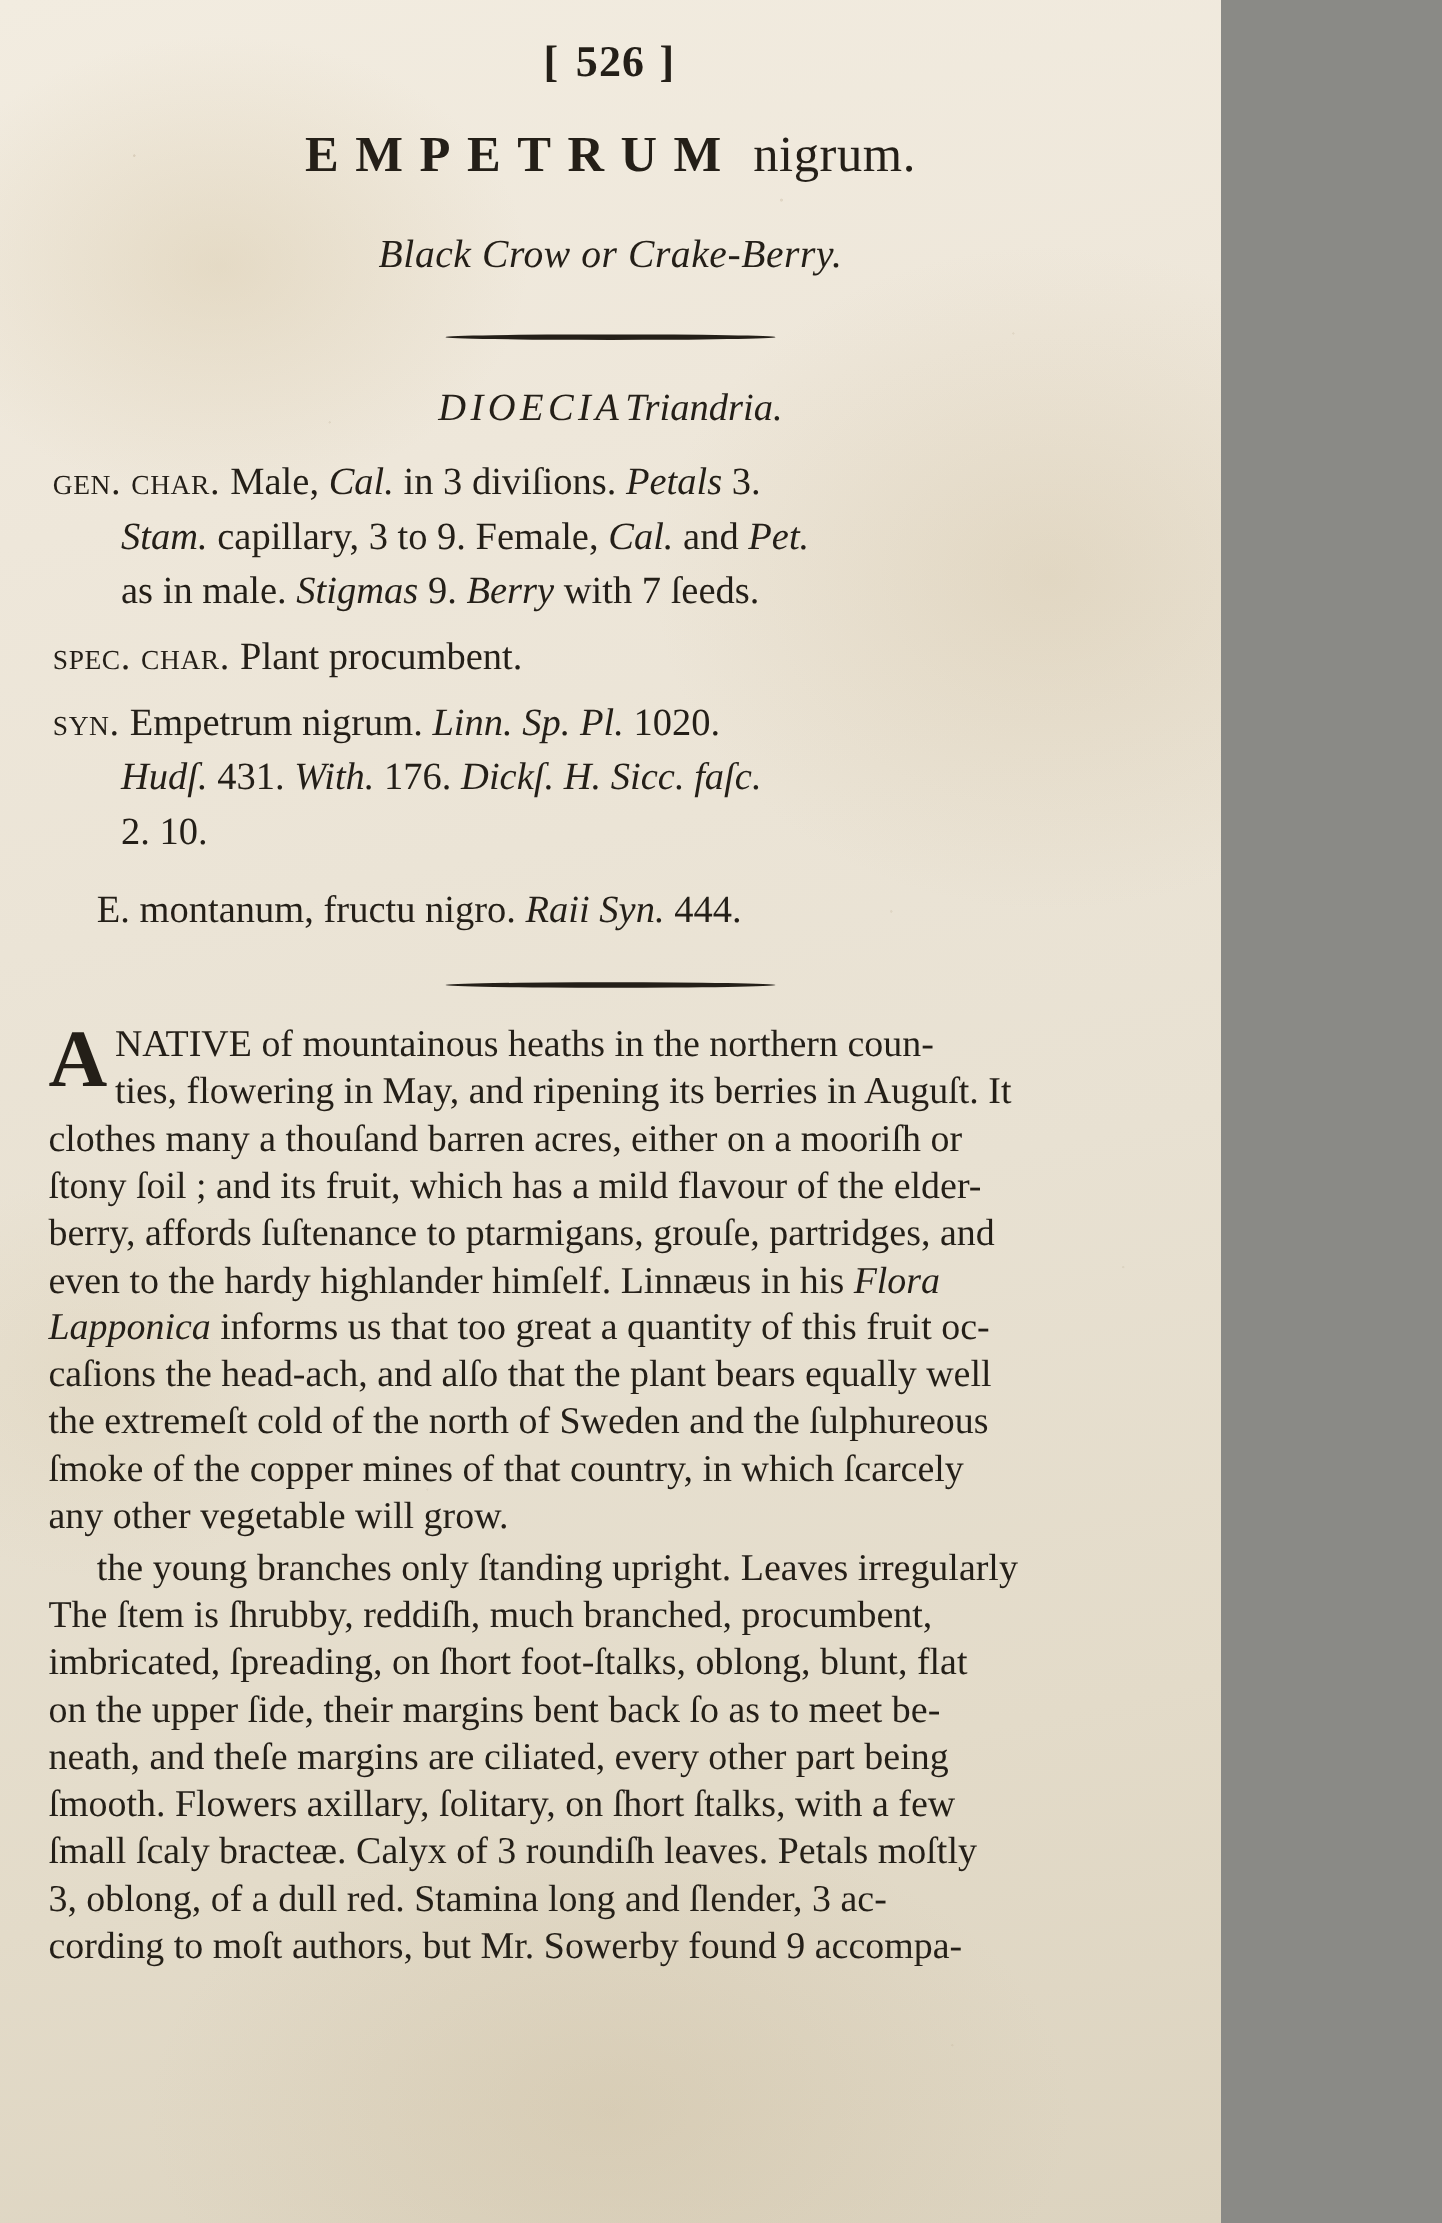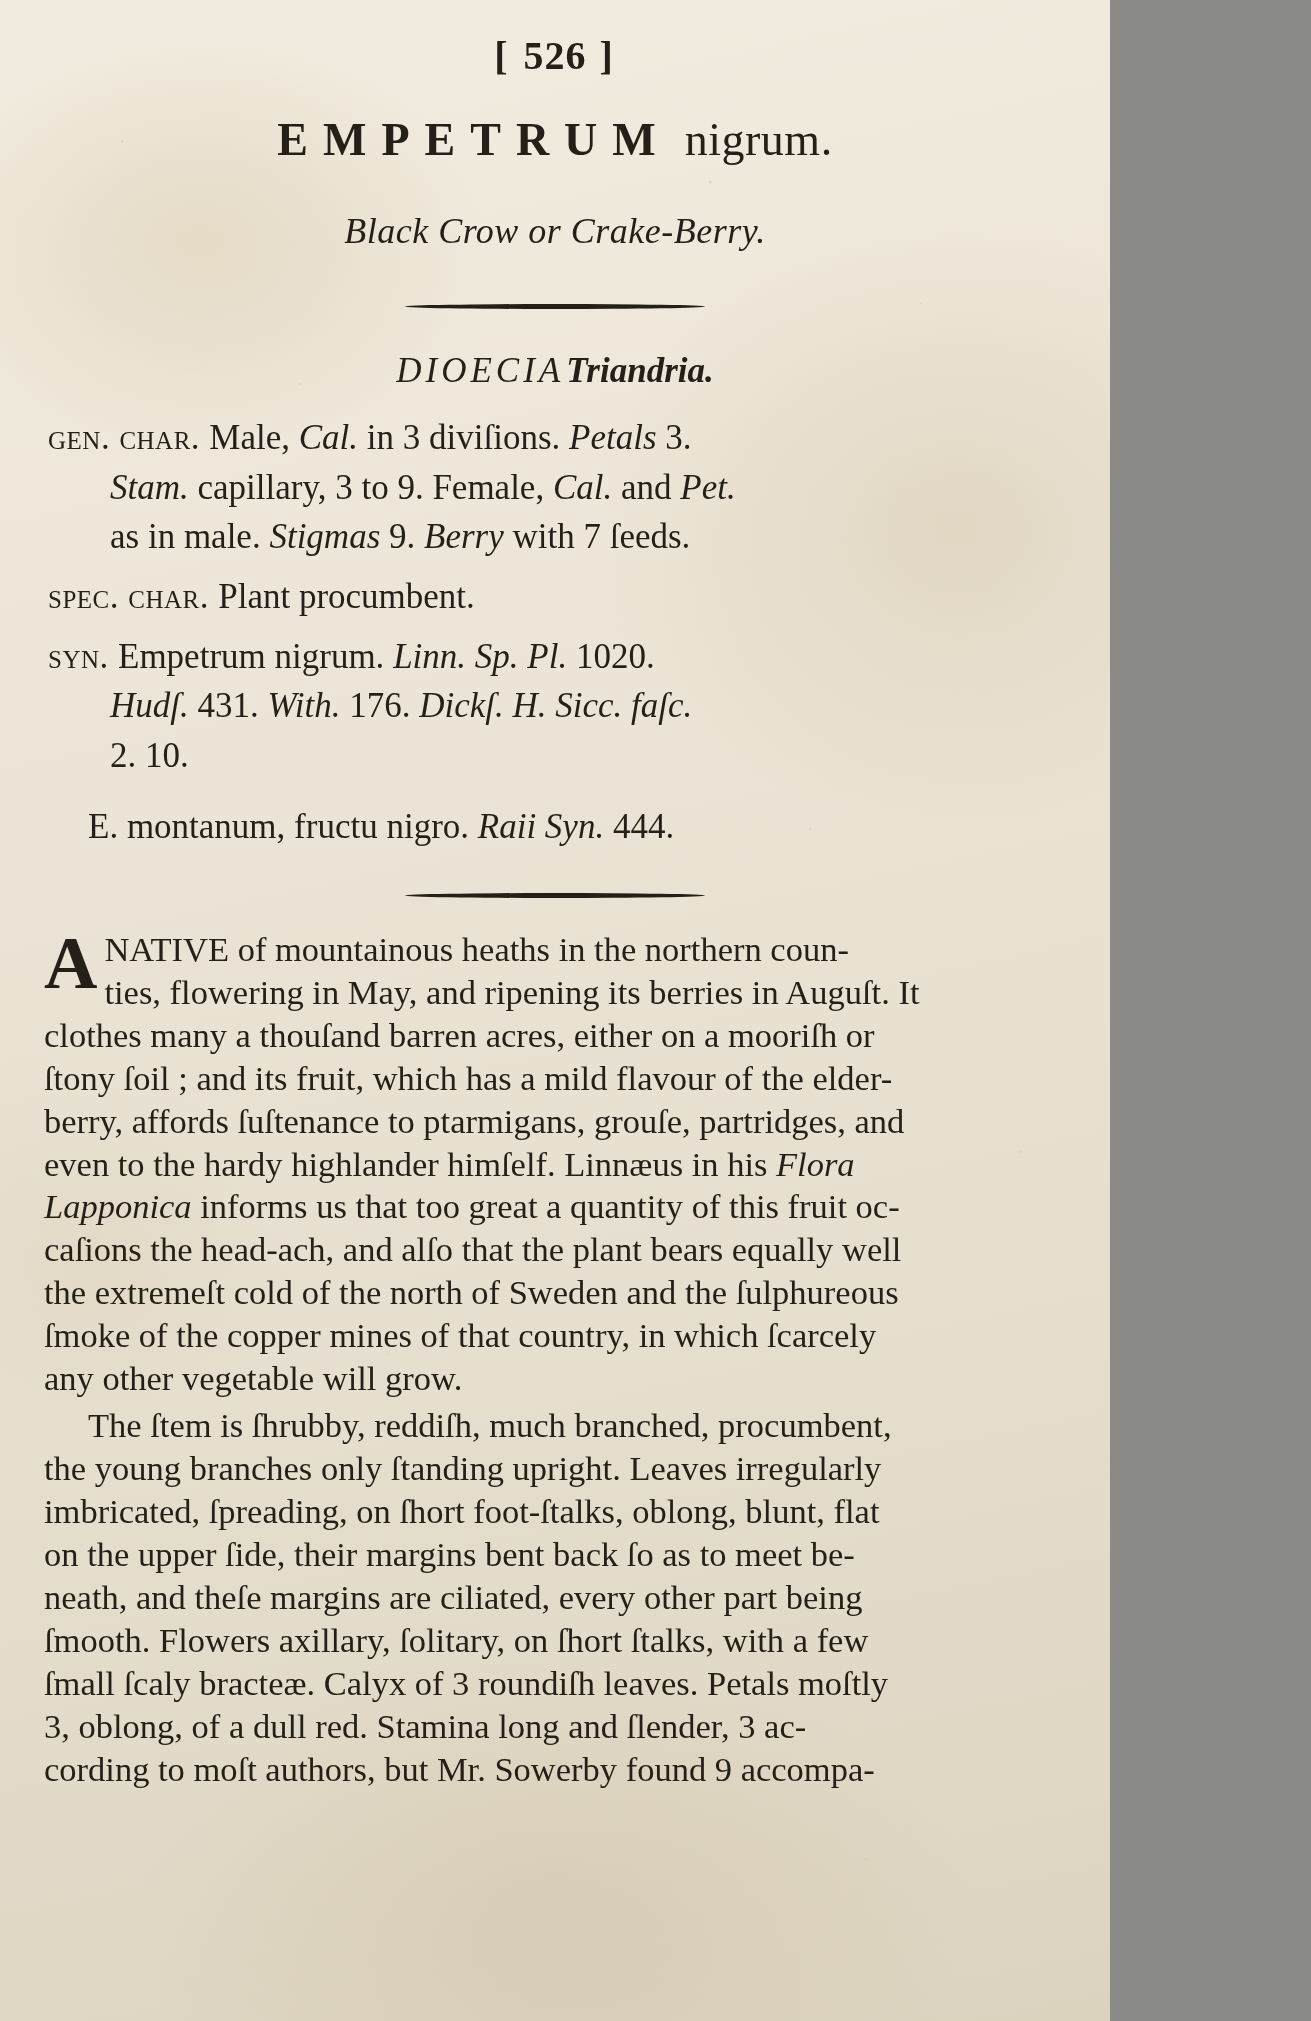--- a/index.html
+++ b/index.html
@@ -89,21 +89,21 @@
   .rule-top { width: 300px; margin-top: 52px; }
   .rule-bottom { width: 300px; margin-top: 46px; }
 
   .class-order {
     text-align: center;
     margin-top: 42px;
     font-size: 35px;
     font-style: italic;
   }
   .class-order .klass { letter-spacing: 4px; }
-  .class-order .order { margin-left: 2px; font-weight: bold; }
+  .class-order .order { margin-left: 2px; }
 
   
   .taxo {
     margin: 22px 48px 0 48px;
     font-size: 35px;
     line-height: 1.42;
   }
   .taxo .entry { margin-top: 10px; }
   .taxo .line { white-space: nowrap; }
   .taxo .line.indent { padding-left: 62px; }
@@ -198,22 +198,22 @@
           <span class="ln"><span>ſtony ſoil ; and its fruit, which has a mild flavour of the elder-</span></span>
           <span class="ln"><span>berry, affords ſuſtenance to ptarmigans, grouſe, partridges, and</span></span>
           <span class="ln"><span>even to the  hardy  highlander himſelf.   Linnæus in his </span><span class="it">Flora</span></span>
           <span class="ln"><span class="it">Lapponica</span><span> informs us  that too great a quantity of this fruit oc-</span></span>
           <span class="ln"><span>caſions the head-ach, and alſo that the plant bears equally well</span></span>
           <span class="ln"><span>the extremeſt cold of the north of Sweden and the ſulphureous</span></span>
           <span class="ln"><span>ſmoke of  the  copper  mines of that country,  in which ſcarcely</span></span>
           <span class="ln"><span>any other vegetable will grow.</span></span>
         </div>
       <div class="para2 clipped" id="para2">
+          <span class="ln"><span>the young branches only ſtanding upright.   Leaves irregularly</span></span>
           <span class="ln"><span>The ſtem is ſhrubby, reddiſh,  much branched, procumbent,</span></span>
-          <span class="ln"><span>the young branches only ſtanding upright.   Leaves irregularly</span></span>
           <span class="ln"><span>imbricated, ſpreading, on ſhort foot-ſtalks, oblong,  blunt,  flat</span></span>
           <span class="ln"><span>on the upper  ſide,  their margins bent  back  ſo as to  meet be-</span></span>
           <span class="ln"><span>neath, and theſe  margins  are ciliated,  every other part being</span></span>
           <span class="ln"><span>ſmooth.   Flowers axillary, ſolitary, on ſhort ſtalks, with a few</span></span>
           <span class="ln"><span>ſmall ſcaly bracteæ.  Calyx of 3 roundiſh leaves.  Petals moſtly</span></span>
           <span class="ln"><span>3, oblong, of a dull red.  Stamina long and ſlender, 3 ac-</span></span>
           <span class="ln"><span>cording to moſt authors, but Mr. Sowerby found 9 accompa-</span></span>
         </div>
     </div>
 

